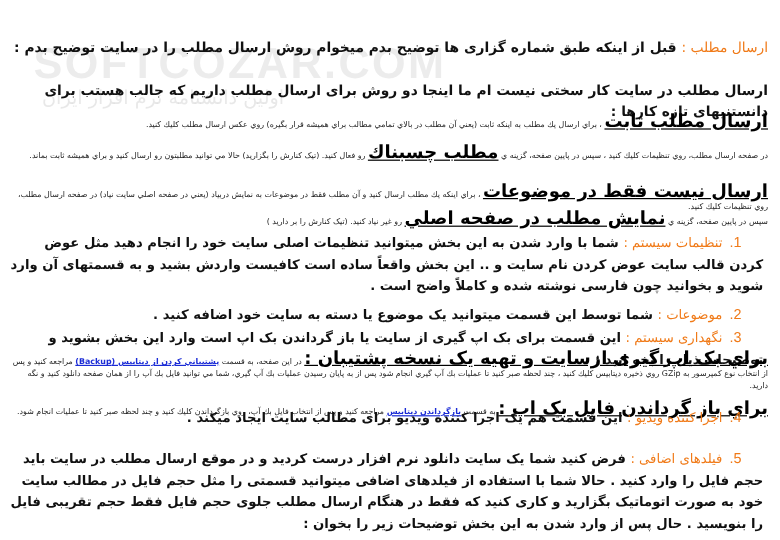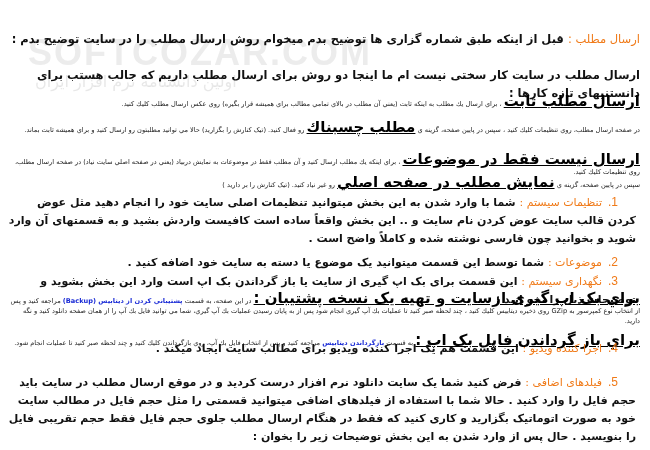--- a/index.html
+++ b/index.html
@@ -6,21 +6,21 @@
   body {
     width: 650px; height: 450px; overflow: hidden; background: #ffffff;
     font-family: "DejaVu Sans", sans-serif; color: #111;
     position: relative;
   }
   .doc { direction: rtl; text-align: right; padding: 0 8px 0 10px; position: relative; }
   .p-big { font-size: 11.5px; font-weight: bold; line-height: 18px; position: absolute; right: 10px; left: 8px; }
   .p-small { font-size: 6.6px; line-height: 10px; position: absolute; right: 10px; left: 8px; color: #222; }
   .p-small b { font-size: 15px; color: #000; text-decoration: underline; }
   .orange { color: #f07a18; font-weight: normal; }
-  .blue { color: #1a2bd6; font-weight: bold; }
+  .blue { color: #1a2bd6; font-weight: bold; text-decoration: underline; }
   .num { color: #f07a18; font-weight: normal; display: inline-block; width: 28px; text-align: left; margin-left: 6px; font-family: "Liberation Sans", sans-serif; font-size: 12px; }
   .list-item { position: absolute; right: 14px; left: 8px; font-size: 11px; font-weight: bold; line-height: 18px; }
   .watermark {
     position: absolute; left: 28px; top: 32px; font-family: Liberation Sans, sans-serif;
     font-size: 36px; font-weight: bold; color: rgba(150,150,150,0.18); letter-spacing: 2px; pointer-events: none;
   }
   .watermark-sub {
     position: absolute; left: 35px; top: 72px; font-size: 16px; color: rgba(150,150,150,0.22); direction: rtl; pointer-events: none;
   }
 </style>

